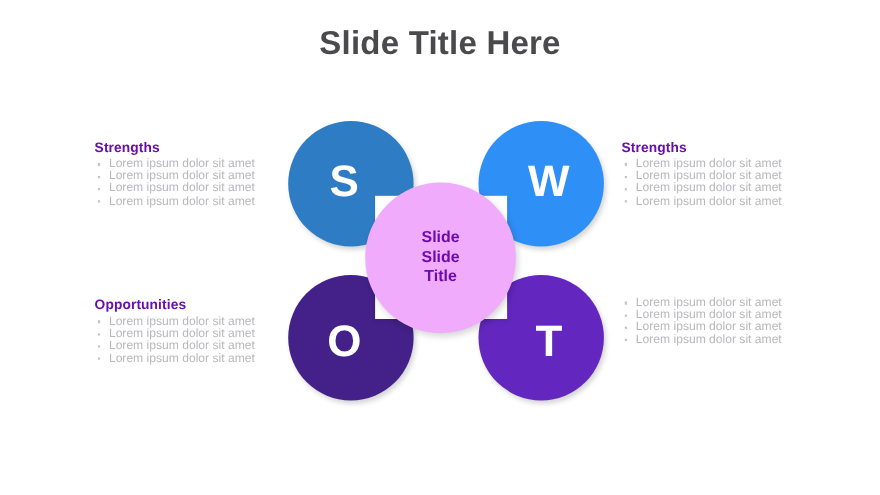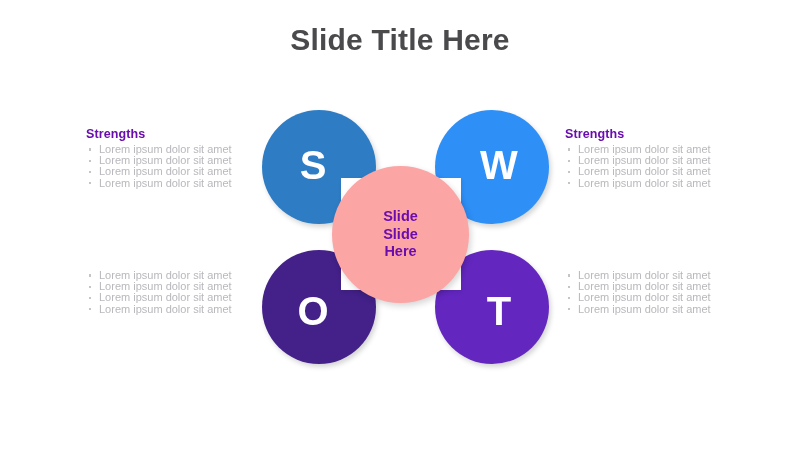--- a/index.html
+++ b/index.html
@@ -125,21 +125,21 @@
   }
 
   
   #center-circle {
     position: absolute;
     left: 77px;
     top: 66px;
     width: 137px;
     height: 137px;
     border-radius: 50%;
-    background: #fca5a5;
+    background: #f0abfc;
     box-shadow: 2px 3px 6px rgba(0,0,0,0.16);
     display: flex;
     flex-direction: column;
     align-items: center;
     justify-content: center;
   }
   .center-line {
     font-size: 14.5px;
     font-weight: bold;
     color: #6b0dad;
@@ -158,20 +158,21 @@
     <div class="tb-heading">Strengths</div>
     <ul class="tb-list">
       <li><span class="tb-bullet"></span><span>Lorem ipsum dolor sit amet</span></li>
       <li><span class="tb-bullet"></span><span>Lorem ipsum dolor sit amet</span></li>
       <li><span class="tb-bullet"></span><span>Lorem ipsum dolor sit amet</span></li>
       <li><span class="tb-bullet"></span><span>Lorem ipsum dolor sit amet</span></li>
     </ul>
   </div>
 
   <div class="text-block" id="block-opportunities">
+    <div class="tb-heading">Opportunities</div>
     <ul class="tb-list">
       <li><span class="tb-bullet"></span><span>Lorem ipsum dolor sit amet</span></li>
       <li><span class="tb-bullet"></span><span>Lorem ipsum dolor sit amet</span></li>
       <li><span class="tb-bullet"></span><span>Lorem ipsum dolor sit amet</span></li>
       <li><span class="tb-bullet"></span><span>Lorem ipsum dolor sit amet</span></li>
     </ul>
   </div>
 
   <div class="text-block" id="block-weaknesses">
     <div class="tb-heading">Strengths</div>
@@ -208,18 +209,18 @@
 
     <div class="swot-circle" id="circle-t" style="background-color: rgb(99, 39, 192);">
       <span class="swot-letter">T</span>
     </div>
 
     <div id="center-square"></div>
 
     <div id="center-circle">
       <div class="center-line">Slide</div>
       <div class="center-line">Slide</div>
-      <div class="center-line">Here</div>
+      <div class="center-line">Title</div>
     </div>
 
   </div>
 
 </div>
 
 </body></html>

